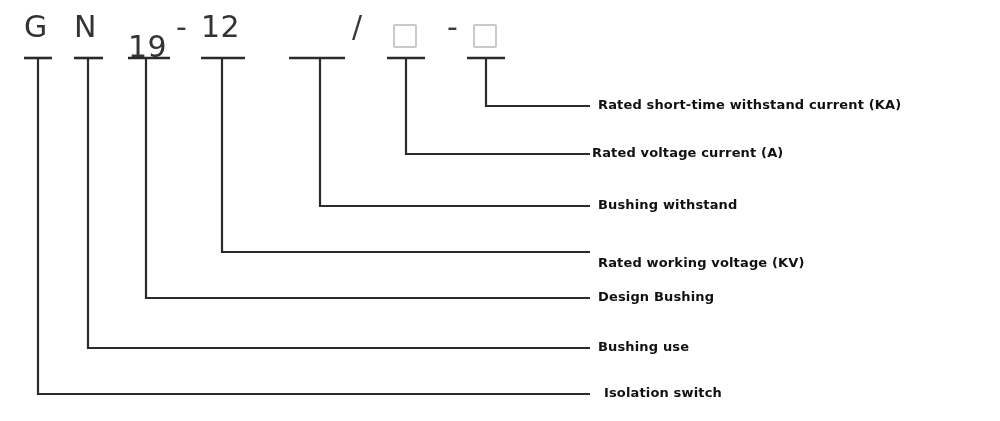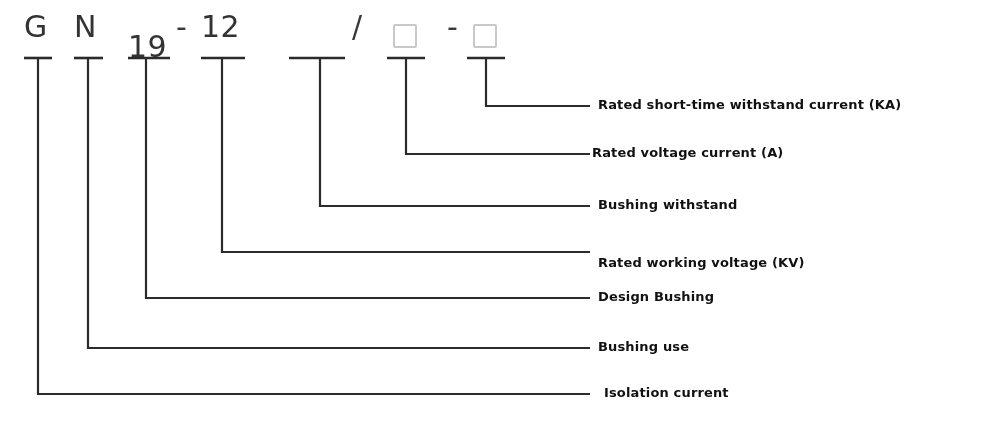--- a/index.html
+++ b/index.html
@@ -132,16 +132,16 @@
       </g>
     </svg>
 
   <div id="labels">
       <div class="leader-label" style="left: 598px; top: 98px; color: rgb(17, 17, 17);">Rated short-time withstand current (KA)</div>
       <div class="leader-label" style="left: 592px; top: 146px; color: rgb(17, 17, 17);">Rated voltage current (A)</div>
       <div class="leader-label" style="left: 598px; top: 198px; color: rgb(17, 17, 17);">Bushing withstand</div>
       <div class="leader-label" style="left: 598px; top: 256px; color: rgb(17, 17, 17);">Rated working voltage (KV)</div>
       <div class="leader-label" style="left: 598px; top: 290px; color: rgb(17, 17, 17);">Design Bushing</div>
       <div class="leader-label" style="left: 598px; top: 340px; color: rgb(17, 17, 17);">Bushing use</div>
-      <div class="leader-label" style="left: 604px; top: 386px; color: rgb(17, 17, 17);">Isolation current</div>
+      <div class="leader-label" style="left: 604px; top: 386px; color: rgb(17, 17, 17);">Isolation switch</div>
     </div>
 
 </div>
 
 </body></html>

